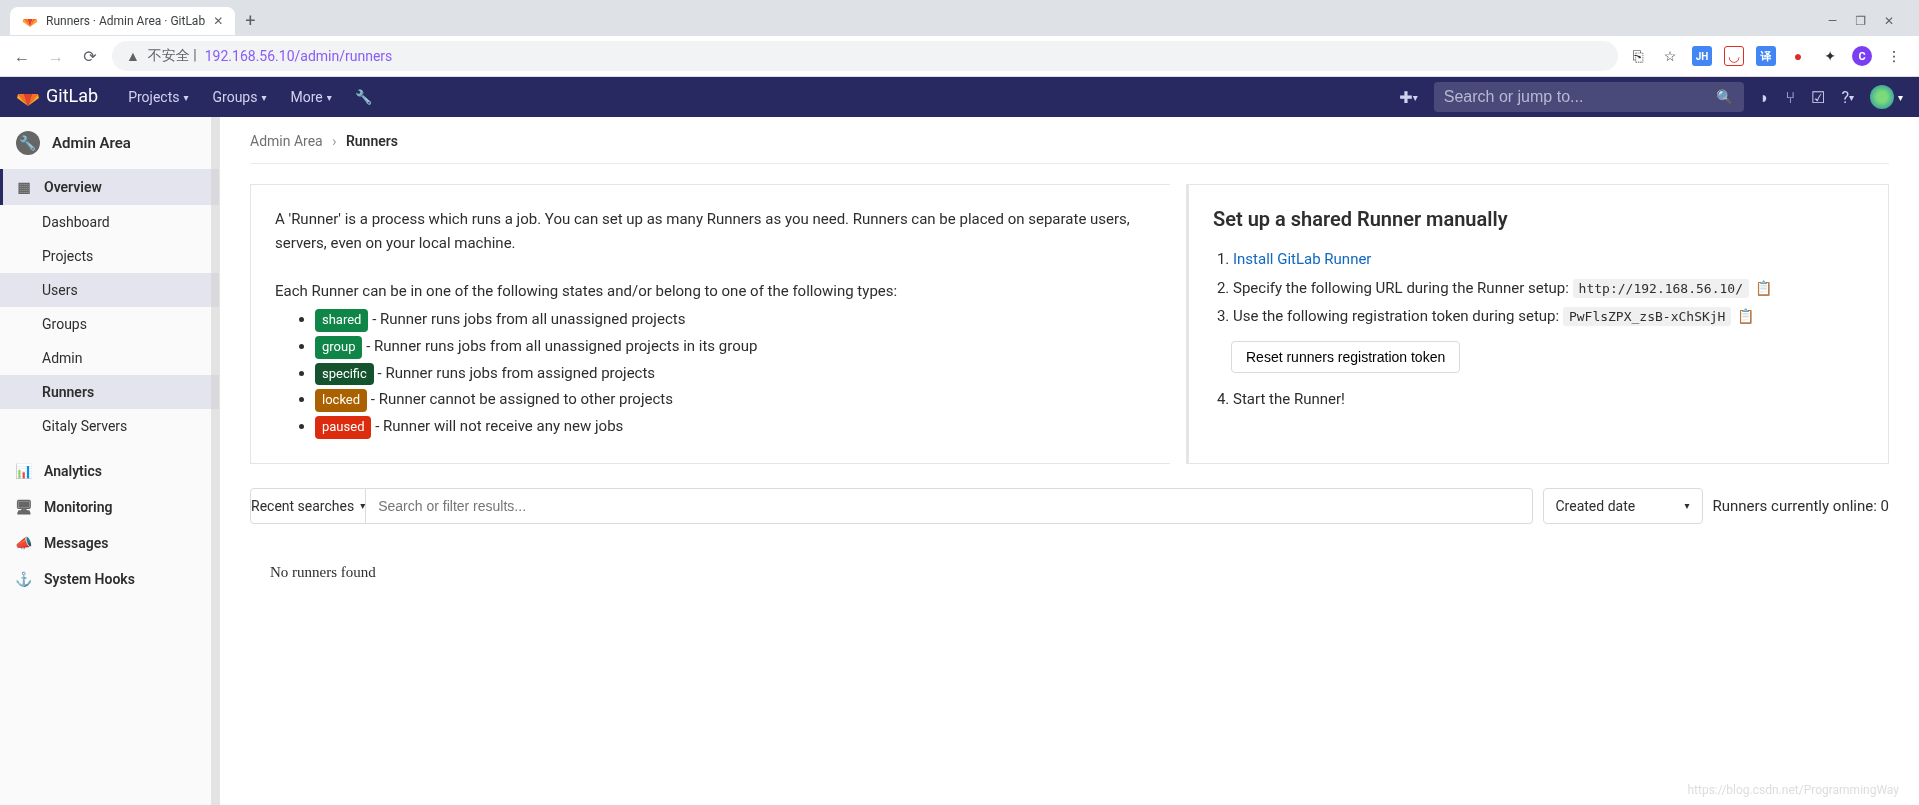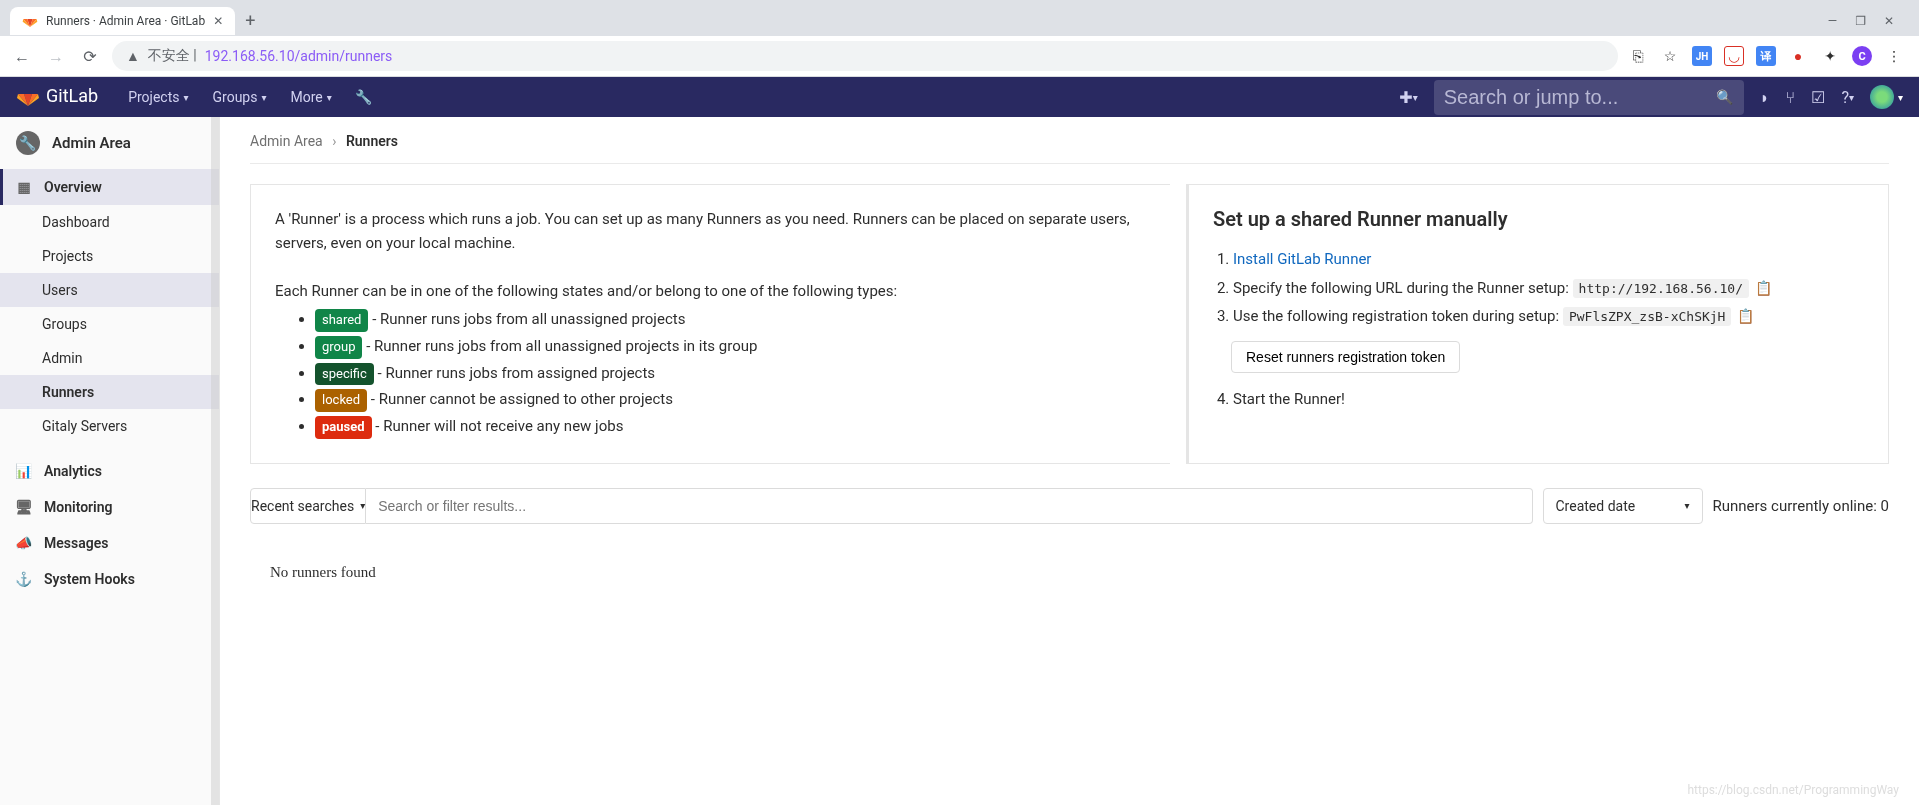--- a/index.html
+++ b/index.html
@@ -22,21 +22,21 @@
 .ext-ico { width:20px; height:20px; display:flex; align-items:center; justify-content:center; font-size:14px; border-radius:3px;}
 
 
 .gl-header { background: #292961; color: #fff; display: flex; align-items: center; padding: 0 16px; height: 40px; }
 .gl-logo { display: flex; align-items: flex-start; gap: 6px; font-size: 18px; margin-right: 20px; }
 .gl-logo-icon { width:24px; height:24px; }
 .gl-nav { display: flex; gap: 4px; }
 .gl-nav-item { padding: 8px 10px; color: #d1d1f0; font-size: 14px; cursor: pointer; display:flex; align-items:center; gap:4px;}
 .gl-header-right { margin-left: auto; display: flex; align-items: center; gap: 16px; }
 .gl-search { background: #4a4a7a; border: none; border-radius: 4px; padding: 6px 10px; width: 310px; color: #fff; font-size: 14px; display:flex; align-items:center; justify-content:space-between;}
-.gl-search input { background: transparent; border: none; color: #5eead4; width: 260px; outline:none; font-size:20px;}
+.gl-search input { background: transparent; border: none; color: #5eead4; width: 260px; outline:none; font-size:16px;}
 .gl-search input::placeholder { color: #b8b8d4; }
 .gl-hicon { color: #d1d1f0; cursor: pointer; font-size:16px; display:flex; align-items:center;}
 .gl-avatar { width: 24px; height: 24px; border-radius: 50%; background: radial-gradient(circle, #7bdb7b 30%, #4a9 70%); }
 
 
 .gl-body { display: flex; height: calc(805px - 36px - 38px - 40px); }
 .sidebar { width: 220px; background: #fafafa; border-right: 1px solid #e5e5e5; overflow-y: auto; position:relative;}
 .sidebar-scroll-shadow { position:absolute; right:0; top:0; width:8px; height:100%; background:#ccc; opacity:0.5;}
 .sb-title { padding: 14px 16px; display: flex; align-items: center; gap: 12px; font-size: 15px; font-weight: 600; }
 .sb-title-icon { width:24px; height:24px; background:#666; border-radius:50%; display:flex; align-items:center; justify-content:center; color:#fff; font-size:14px;}
@@ -64,21 +64,21 @@
 .copy-ico { color:#666; margin-left:6px; cursor:pointer; font-size:14px;}
 .reset-btn { background: #fff; border: 1px solid #dbdbdb; border-radius: 4px; padding: 7px 14px; font-size: 14px; cursor: pointer; margin: 10px 0 12px 18px; display:inline-block;}
 
 ul.states { list-style: disc; padding-left: 40px; margin-top: 4px;}
 ul.states li { margin: 2px 0; }
 .badge { display: inline-block; padding: 1px 7px; border-radius: 4px; color: #fff; font-size: 13px; }
 .badge.shared { background: #108548; }
 .badge.group { background: #108548; }
 .badge.specific { background: #14532d; }
 .badge.locked { background: #ab6100; }
-.badge.paused { background: #dd2b0e; font-weight: bold; }
+.badge.paused { background: #dd2b0e; }
 
 
 .filter-row { display: flex; align-items: center; gap: 10px; margin-bottom: 20px; }
 .recent-searches { border: 1px solid #dbdbdb; border-radius: 4px 0 0 4px; padding: 9px 0; font-size: 14px; color: #2e2e2e; display:flex; align-items:center; gap:6px; cursor:pointer; background:#fff;}
 .filter-input { flex: 1; border: 1px solid #dbdbdb; border-left:none; border-radius: 0 4px 4px 0; padding: 9px 12px; font-size: 14px; margin-left:-10px; outline:none;}
 .sort-select { border: 1px solid #dbdbdb; border-radius: 4px; padding: 9px 12px; font-size: 14px; display:flex; align-items:center; gap:40px; cursor:pointer; background:#fff; width:160px; justify-content:space-between;}
 .online-count { font-size: 15px; margin-left: auto; white-space:nowrap;}
 
 .no-runners { text-align: left; color: #2e2e2e; font-size: 15px; padding: 20px; font-family: Liberation Serif, serif; }
 

